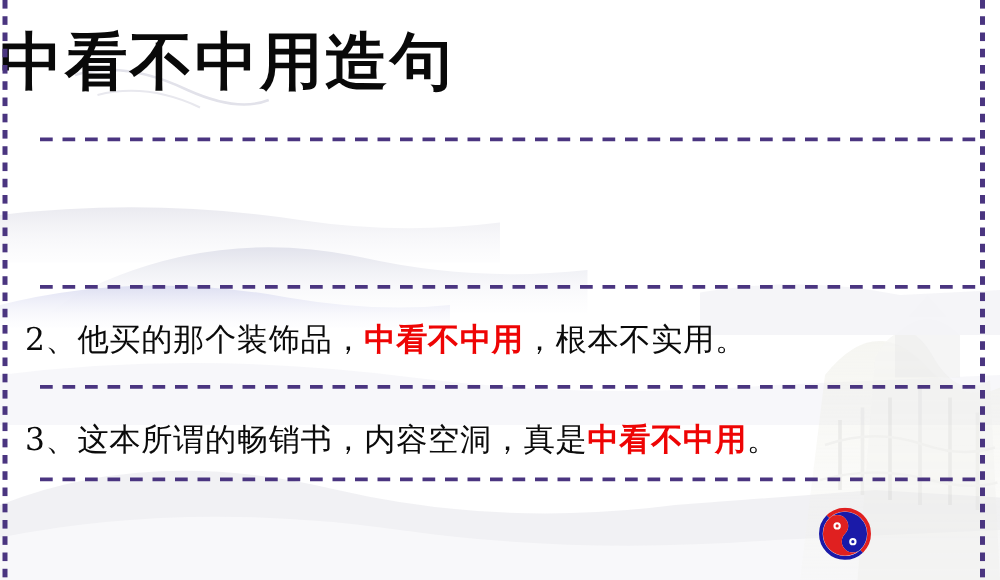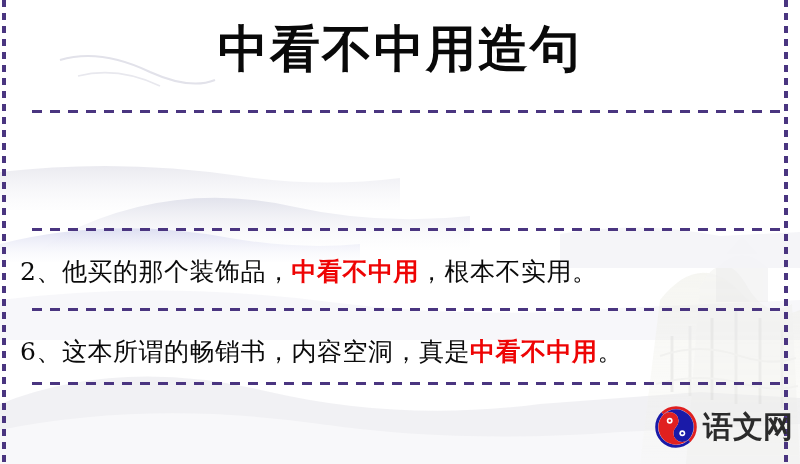--- a/index.html
+++ b/index.html
@@ -45,21 +45,21 @@
   }
   .side-border.left  { left: 2px; }
   .side-border.right { left: 784px; }
 
   
   .title {
     position: absolute;
     left: 0;
     top: 16px;
     width: 800px;
-    text-align: center;
+    text-align: left;
     font-size: 50px;
     line-height: 66px;
     font-weight: 700;
     color: #090909;
     letter-spacing: 2px;
     font-family: "DejaVu Serif", "Liberation Serif", serif;
     z-index: 4;
     white-space: nowrap;
   }
 
@@ -188,37 +188,36 @@
 
   <div class="hrule" style="top:228px"></div>
 
   <div class="sentence" style="top:250px">
     <span>2、他买的那个装饰品，</span><span class="hl">中看不中用</span><span>，根本不实用。</span>
   </div>
 
   <div class="hrule" style="top:308px"></div>
 
   <div class="sentence" style="top:330px">
-    <span>6、这本所谓的畅销书，内容空洞，真是</span><span class="hl">中看不中用</span><span>。</span>
+    <span>3、这本所谓的畅销书，内容空洞，真是</span><span class="hl">中看不中用</span><span>。</span>
   </div>
 
   <div class="hrule" style="top:382px"></div>
 
   <div class="watermark">
     <span>
       <svg class="wm-mark" viewBox="0 0 100 100" xmlns="http://www.w3.org/2000/svg">
 
         <circle cx="50" cy="50" r="46" fill="none" stroke="#e02020" stroke-width="7" stroke-dasharray="145 145" stroke-dashoffset="0" transform="rotate(-135 50 50)"></circle>
         <circle cx="50" cy="50" r="46" fill="none" stroke="#1a1aa8" stroke-width="7" stroke-dasharray="145 145" stroke-dashoffset="-145" transform="rotate(-135 50 50)"></circle>
 
         <path d="M50 8 A42 42 0 0 1 50 92 A21 21 0 0 1 50 50 A21 21 0 0 0 50 8 Z" fill="#1a1aa8" transform="rotate(-45 50 50)"></path>
         <path d="M50 8 A21 21 0 0 1 50 50 A21 21 0 0 0 50 92 A42 42 0 0 1 50 8 Z" fill="#e02020" transform="rotate(-45 50 50)"></path>
 
         <circle cx="35" cy="35" r="7" fill="#ffffff"></circle>
         <circle cx="65" cy="65" r="7" fill="#ffffff"></circle>
         <circle cx="35" cy="35" r="3" fill="#e02020"></circle>
         <circle cx="65" cy="65" r="3" fill="#1a1aa8"></circle>
       </svg>
     </span>
-    <span class="wm-text">语文网</span>
   </div>
 
 </div>
 
 </body></html>

